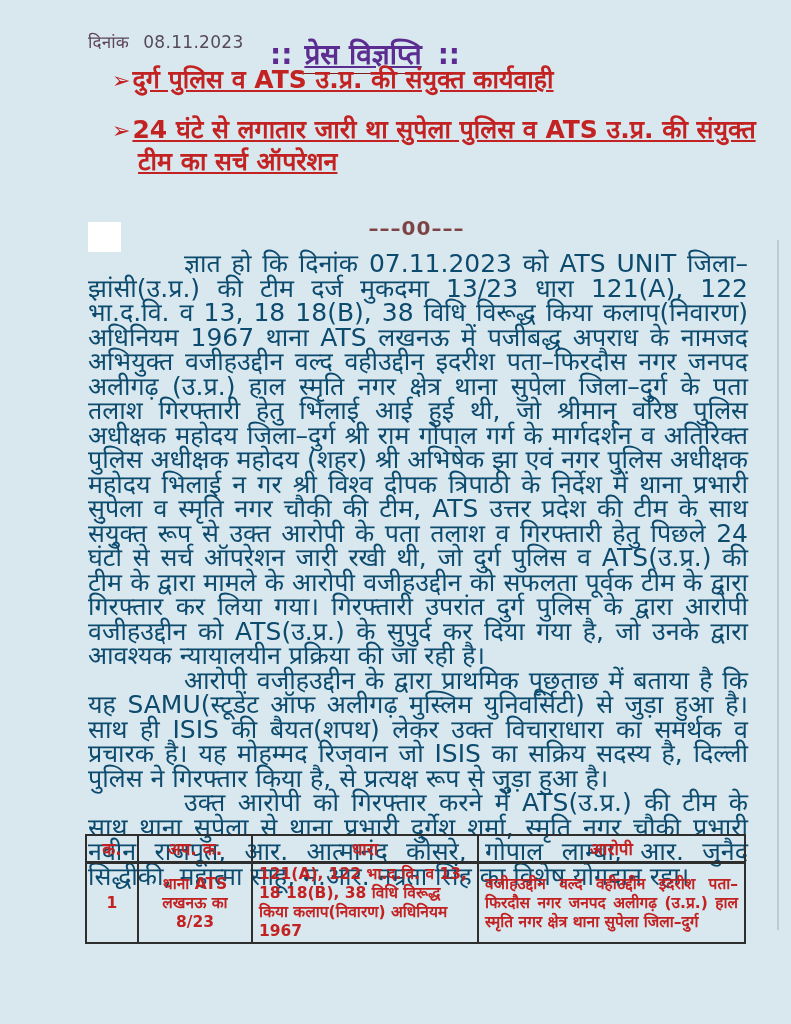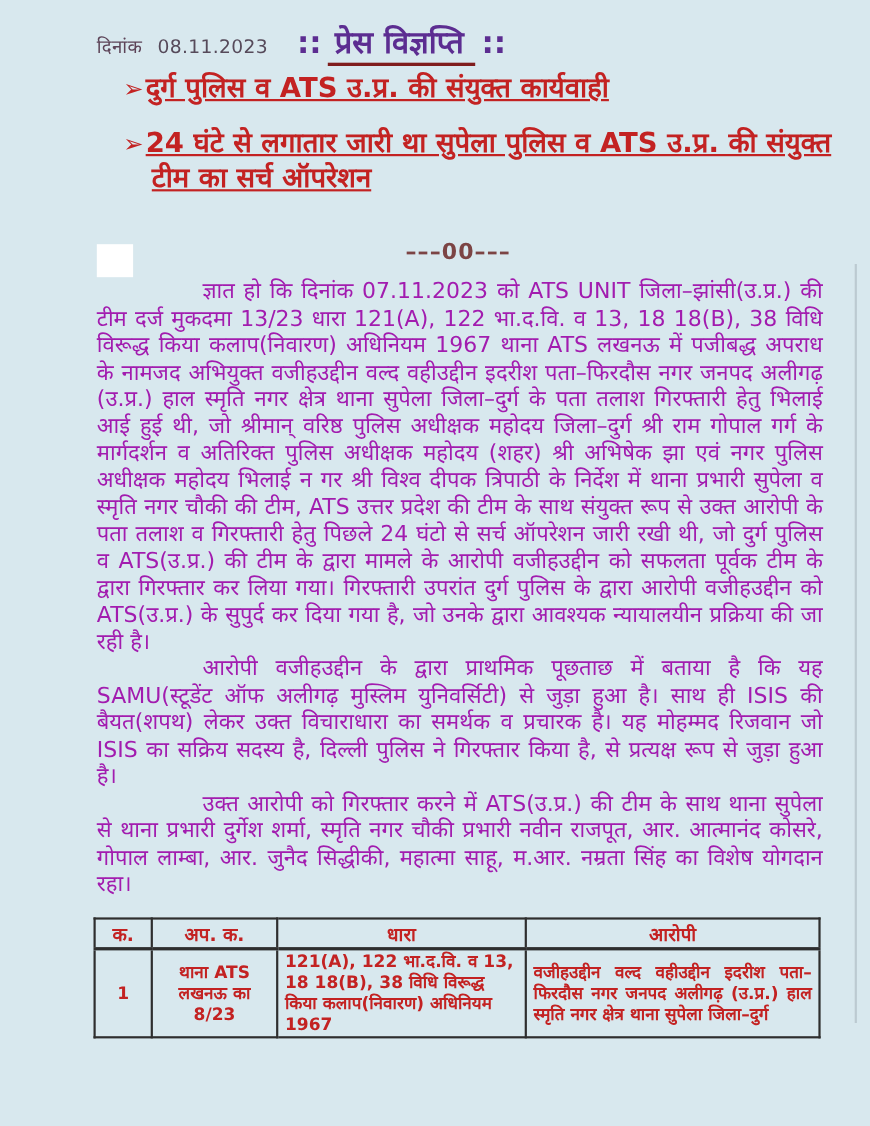--- a/index.html
+++ b/index.html
@@ -24,23 +24,24 @@
   .title-line {
     position: absolute;
     left: 270px; top: 18px;
     font-size: 28px;
     font-weight: bold;
     color: #5c2d91;
     white-space: nowrap;
   }
   .title-line .title-text {
     display: inline-block;
-    border-bottom: 3px solid #7f1d1d;
+    border-bottom: 1px solid #7f1d1d;
     padding: 0 10px 1px 6px;
-    margin: 0 6px;
+    margin: 16px 6px;
+    text-decoration: underline;
   }
   
   .bullets {
     position: absolute;
     left: 112px; top: 64px;
     width: 648px;
     color: #c32222;
     font-weight: bold;
     font-size: 25px;
     text-decoration: underline;
@@ -68,23 +69,23 @@
     font-size: 20px;
     font-weight: bold;
     color: #7c4444;
     letter-spacing: 1px;
   }
   
   .body-text {
     position: absolute;
     left: 88px; top: 252px;
     width: 660px;
-    font-size: 20px;
+    font-size: 25px;
     line-height: 24.5px;
-    color: #a21caf;
+    color: #0c4a6e;
     text-align: justify;
   }
   .body-text p {
     margin: 0;
     text-indent: 96px;
   }
   
   .case-table {
     position: absolute;
     left: 85px; top: 834px;

